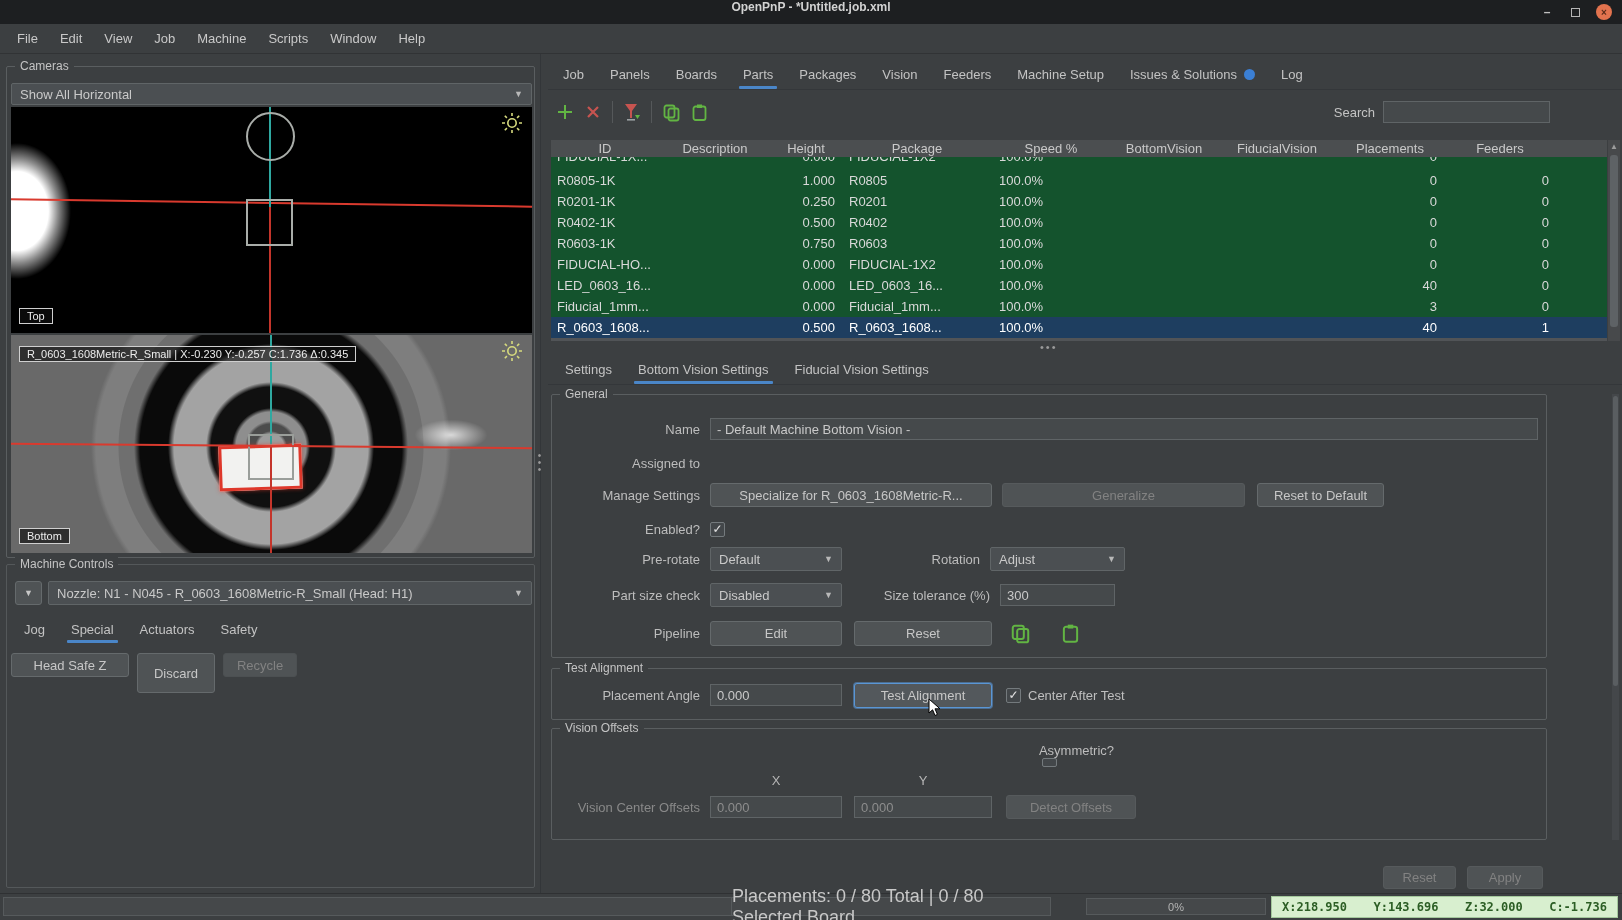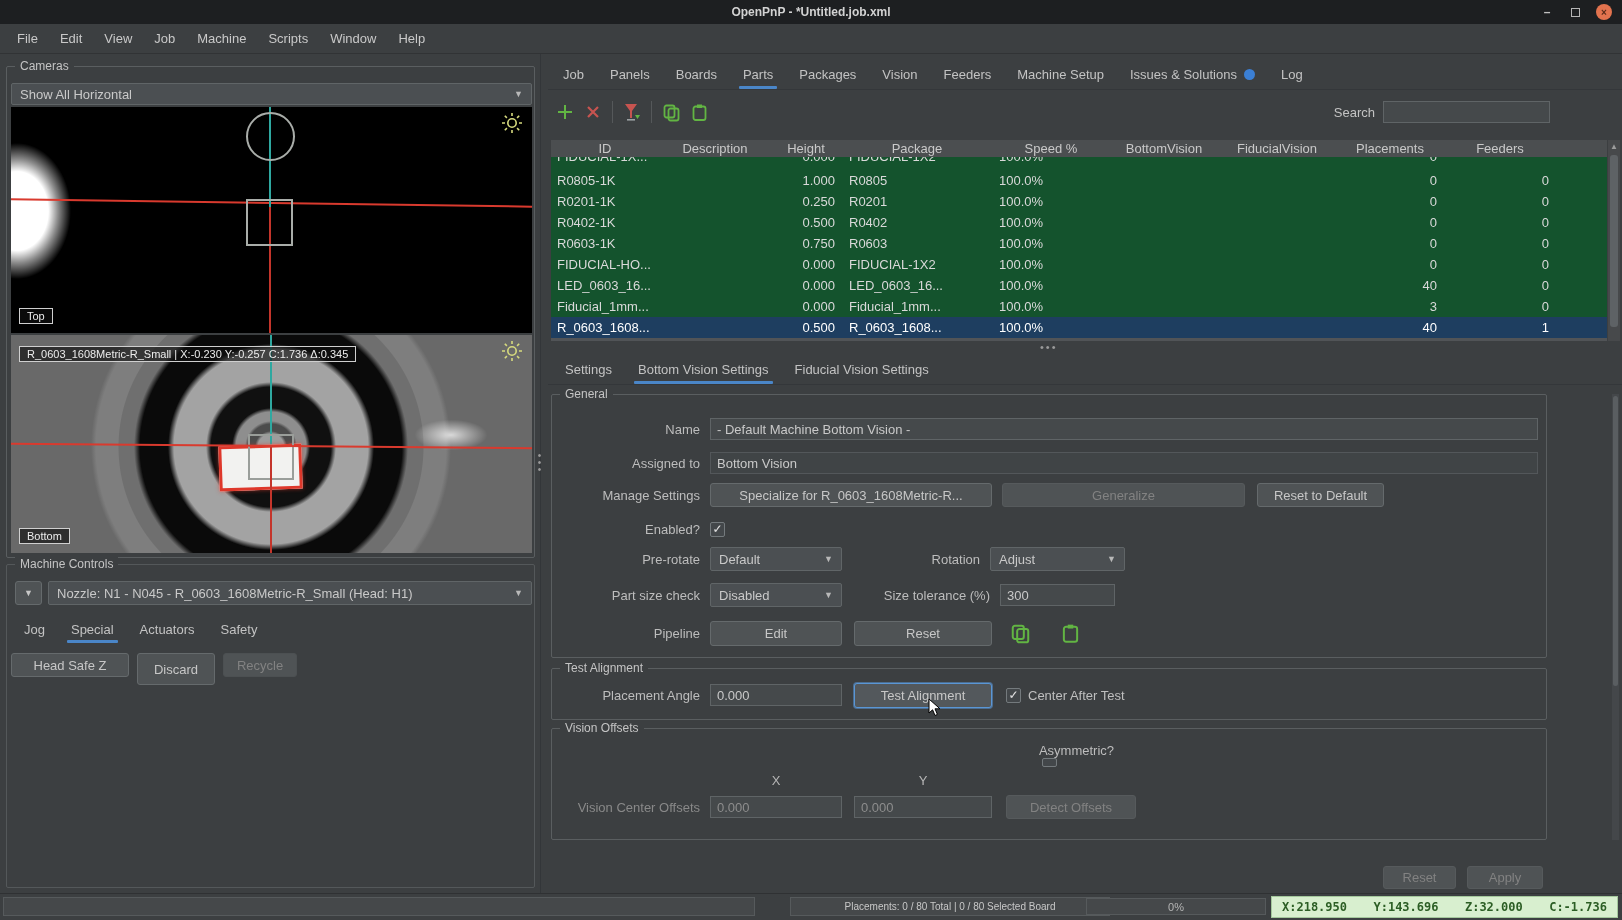--- a/index.html
+++ b/index.html
@@ -4,21 +4,21 @@
 <style>
   * { box-sizing: border-box; margin: 0; padding: 0; }
   html,body { width:1622px; height:920px; }
   body {
     position: relative; overflow: hidden;
     background: #3c3f41; color: #bfbfbf;
     font-family: "Liberation Sans", sans-serif; font-size: 13px;
   }
   
   .titlebar { position:absolute; left:0; top:0; right:0; height:24px; background:#1d1f21;
-    display:flex; align-items:center; justify-content:center; color:#d2d2d2;
+    display:flex; align-items:flex-start; justify-content:center; color:#d2d2d2;
     font-weight:bold; font-size:12px; }
   .winbtns { position:absolute; right:10px; top:0; height:24px; display:flex; align-items:center; gap:16px; }
   .wb { color:#c0c0c0; font-size:12px; width:16px; text-align:center; }
   .wb.max { width:9px; height:9px; border:1px solid #b5b5b5; }
   .wb.close { width:16px; height:16px; border-radius:50%; background:#e2734e; color:#5a2c1a;
     display:flex; align-items:center; justify-content:center; font-size:10px; font-weight:bold; }
   .menubar { position:absolute; left:0; top:24px; right:0; height:30px; background:#3c3f41;
     border-bottom:1px solid #313335; display:flex; align-items:center; padding-left:6px; }
   .menu-item { padding:0 11px; height:100%; display:flex; align-items:center; color:#c9c9c9; }
   
@@ -172,21 +172,21 @@
   </div>
 
   <div style="position:absolute; left:4px; top:50px; height:28px;" class="tabs" id="mc-tabs">
       <span class="tab">Jog</span>
       <span class="tab active">Special</span>
       <span class="tab">Actuators</span>
       <span class="tab">Safety</span>
     </div>
 
   <div class="btn" style="position:absolute; left:4px; top:88px; width:118px; height:24px;">Head Safe Z</div>
-  <div class="btn" style="position:absolute; left:130px; top:88px; width:78px; height:32px;">Discard</div>
+  <div class="btn" style="position:absolute; left:130px; top:88px; width:78px; height:40px;">Discard</div>
   <div class="btn dim" style="position:absolute; left:216px; top:88px; width:74px; height:24px; border-color:#4c5052;">Recycle</div>
 </div>
 
 <div style="position:absolute; left:540px; top:54px; height:839px; width:1px; background:#333639;"></div>
 <div style="position:absolute; left:536px; top:452px; width:7px; color:#9a9a9a; font-size:10px; line-height:7px; text-align:center;">•<br>•<br>•</div>
 
 <div style="position:absolute; left:548px; top:60px; right:0; height:30px; border-bottom:1px solid #34373a;">
   <div class="tabs" id="main-tabs" style="padding-left:2px;">
       <span class="tab">Job</span>
       <span class="tab">Panels</span>
@@ -371,23 +371,20 @@
 
   <div class="frow" style="top:22px;">
     <span class="flabel">Name</span>
     <div class="tfield" style="flex:1; height:22px;">
       <span>- Default Machine Bottom Vision -</span>
     </div>
   </div>
 
   <div class="frow" style="top:56px;">
     <span class="flabel">Assigned to</span>
-    <div class="tfield" style="flex:1; height:22px; background:#404446; border-color:#53575a;">
-      <span>Bottom Vision</span>
-    </div>
   </div>
 
   <div class="frow" style="top:88px;">
     <span class="flabel">Manage Settings</span>
     <div class="btn" style="width:282px; height:24px;">Specialize for R_0603_1608Metric-R...</div>
     <div class="btn dim" style="width:243px; height:24px; margin-left:10px;">Generalize</div>
     <div class="btn" style="width:127px; height:24px; margin-left:12px;">Reset to Default</div>
   </div>
 
   <div class="frow" style="top:122px;">
@@ -477,21 +474,21 @@
 
 <div style="position:absolute; left:1612px; top:394px; width:7px; height:446px; background:#44474a;">
   <div style="position:absolute; left:1px; right:1px; top:2px; height:290px; background:#5a5e61; border-radius:3px;"></div>
 </div>
 
 <div class="btn dim" style="position:absolute; left:1383px; top:866px; width:73px; height:23px;">Reset</div>
 <div class="btn dim" style="position:absolute; left:1467px; top:866px; width:76px; height:23px;">Apply</div>
 
 <div class="statusbar">
   <div class="sunken" style="left:3px; top:3px; width:752px; height:19px;"></div>
-  <div class="sunken" style="left:790px; top:3px; width:320px; height:19px; display:flex; align-items:center; justify-content:center; font-size:10px; color:#c8c8c8;">Placements: 0 / 80 Total | 0 / 80 Selected Board</div>
+  <div class="sunken" style="left:731px; top:3px; width:320px; height:19px; display:flex; align-items:center; justify-content:center; font-size:18px; color:#c8c8c8;">Placements: 0 / 80 Total | 0 / 80 Selected Board</div>
   <div class="sunken" style="left:1086px; top:4px; width:180px; height:17px; display:flex; align-items:center; justify-content:center; font-size:11px; color:#b5b5b5;">0%</div>
   <div class="dro">
     <span>X:218.950</span>
     <span>Y:143.696</span>
     <span>Z:32.000</span>
     <span>C:-1.736</span>
   </div>
 </div>
 
 <svg style="position:absolute; left:928px; top:698px; z-index:50;" width="15" height="19" viewBox="0 0 15 19">

